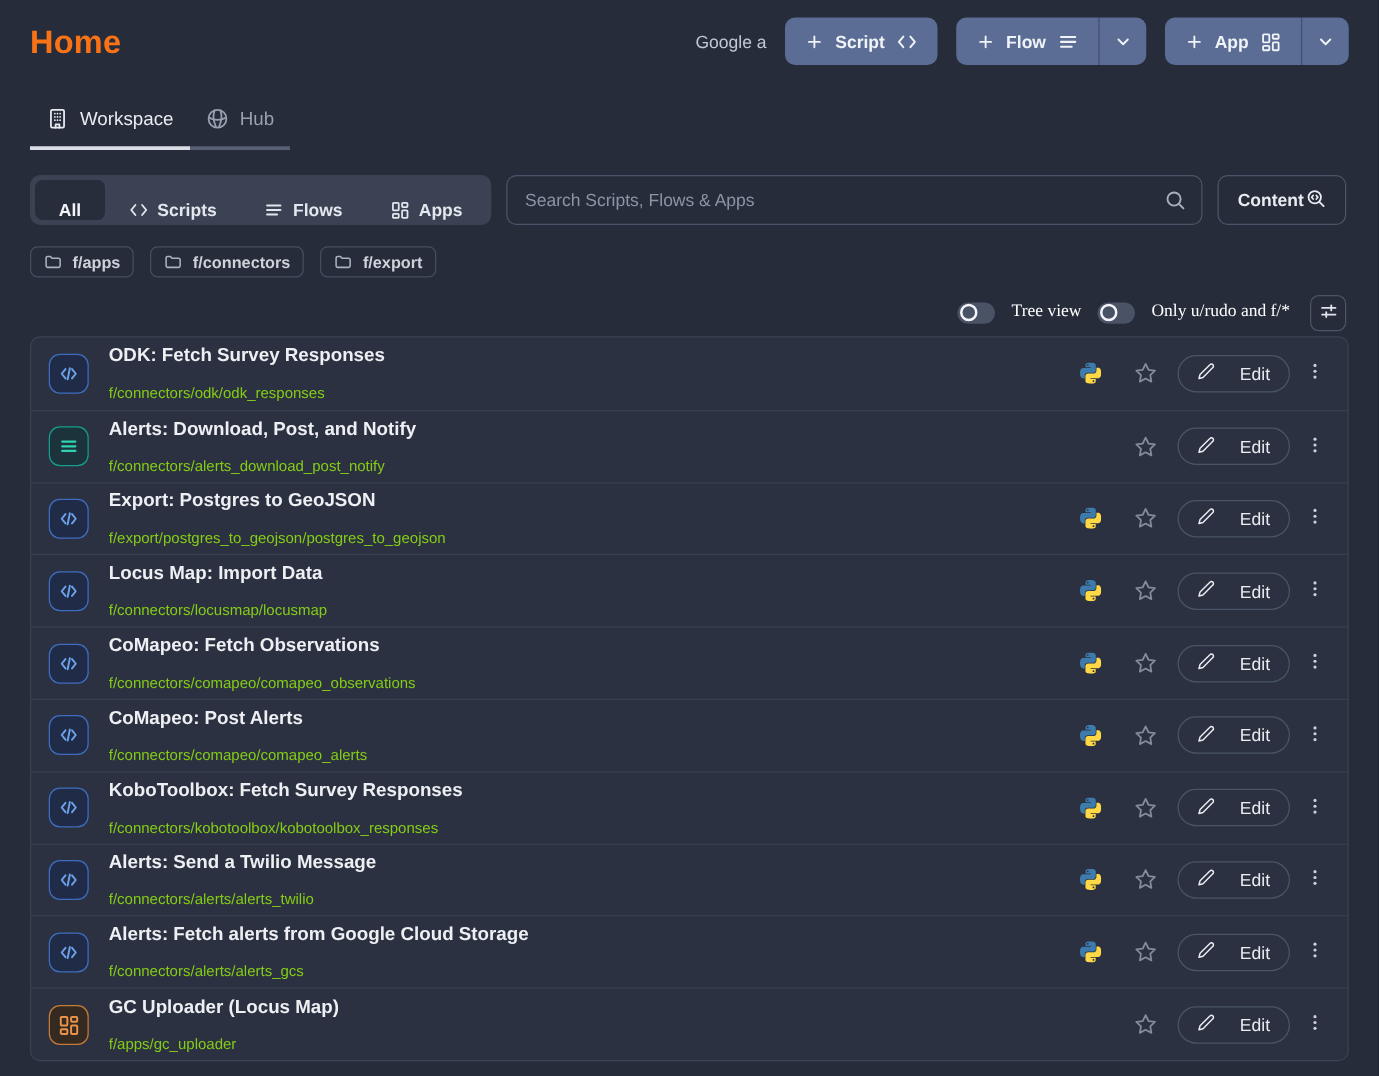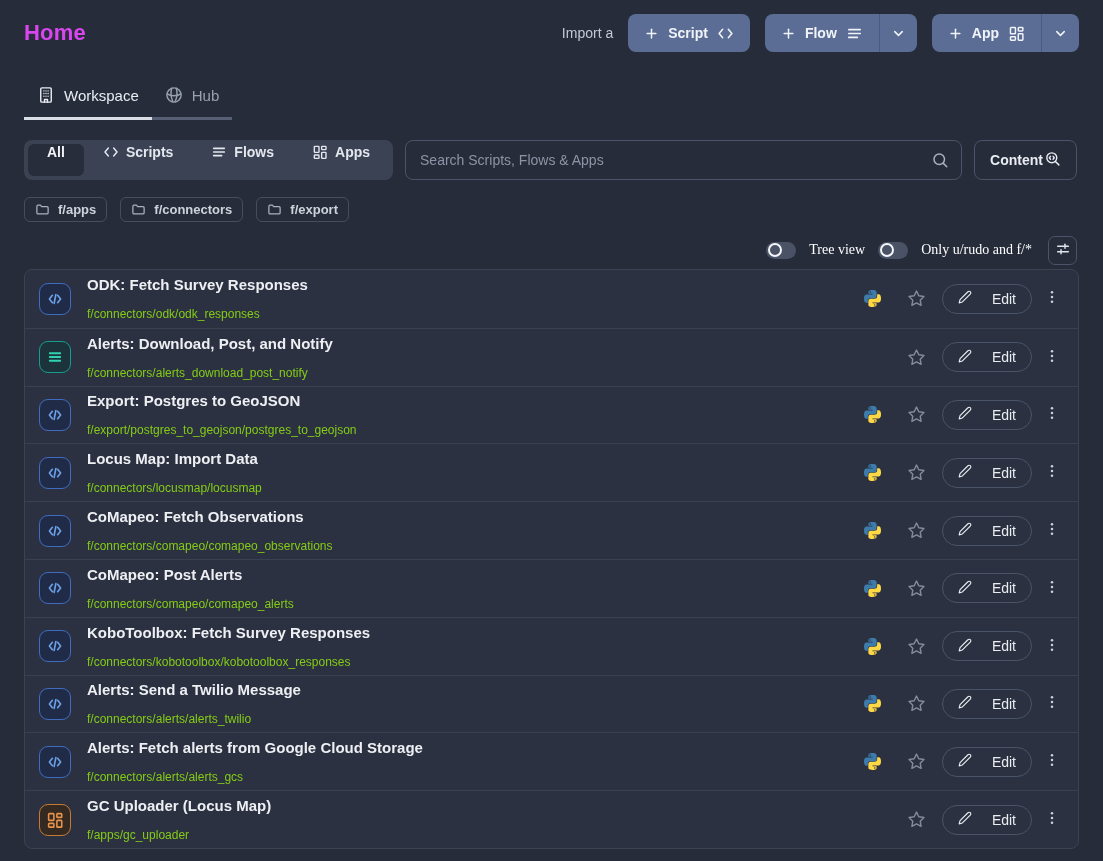--- a/index.html
+++ b/index.html
@@ -7,21 +7,21 @@
   body { font-family:"Liberation Sans", sans-serif; }
   .page {
     width:1103px; height:861px; background:#262c3a; color:#e8ebf1;
     position:relative; overflow:hidden;
   }
   
   .header {
     display:flex; align-items:center; justify-content:space-between;
     padding:12px 24px 0 24px; height:54px;
   }
-  .page-title { font-size:22px; font-weight:700; color:#d946ef; letter-spacing:.2px; }
+  .page-title { font-size:26px; font-weight:700; color:#f97316; letter-spacing:.2px; }
   .create-cluster { display:flex; align-items:center; gap:15px; }
   .create-label { font-size:14px; color:#c3c9d4; margin-right:0px; }
   .btn-group { display:flex; }
   .primary-btn {
     display:inline-flex; align-items:center; gap:9px; height:38px;
     background:#5b6d94; border:none; color:#f0f3f8; font-family:inherit;
     font-size:14px; font-weight:700; padding:0 16px; cursor:pointer;
     border-radius:8px;
   }
   .btn-group .primary-btn.main { border-radius:8px 0 0 8px; }
@@ -41,21 +41,21 @@
   .tab.active { color:#e9ecf2; border-bottom-color:#d9dee6; }
   .tab.inactive { color:#98a1b0; border-bottom-color:#565f73; }
   .tab svg { display:block; }
   
   .filter-row { display:flex; align-items:center; gap:12px; padding:0 26px 0 24px; margin-top:20px; }
   .segmented {
     display:flex; align-items:center; background:#3a4253; border-radius:8px;
     padding:4px; height:40px; flex:0 0 auto;
   }
   .segment {
-    display:inline-flex; align-items:flex-start; gap:7px; height:32px; padding:0 19px;
+    display:inline-flex; align-items:flex-end; gap:7px; height:32px; padding:0 19px;
     background:none; border:none; color:#e3e7ee; font-family:inherit;
     font-size:14px; font-weight:700; cursor:pointer; border-radius:6px;
   }
   .segment.active { background:#272d3a; color:#f2f4f8; }
   .segment svg { display:block; }
   .search-wrap { position:relative; flex:1; }
   .search-input {
     width:100%; height:40px; background:transparent; border:1px solid #4b5468;
     border-radius:8px; color:#e8ebf1; font-family:inherit; font-size:14px;
     padding:0 40px 0 14px; outline:none;
@@ -132,21 +132,21 @@
   }
 </style>
 </head>
 <body>
 
 <div class="page">
 
   <div class="header">
     <div class="page-title">Home</div>
     <div class="create-cluster">
-      <span class="create-label">Import a</span>
+      <span class="create-label">Google a</span>
 
       <div class="btn-group">
         <button class="primary-btn">
           <span>
               <svg width="15" height="15" viewBox="0 0 24 24" fill="none" stroke="currentColor" stroke-width="2.4" stroke-linecap="round">
                 <line x1="12" y1="5" x2="12" y2="19"></line>
                 <line x1="5" y1="12" x2="19" y2="12"></line>
               </svg>
             </span>
           <span>Script</span>

